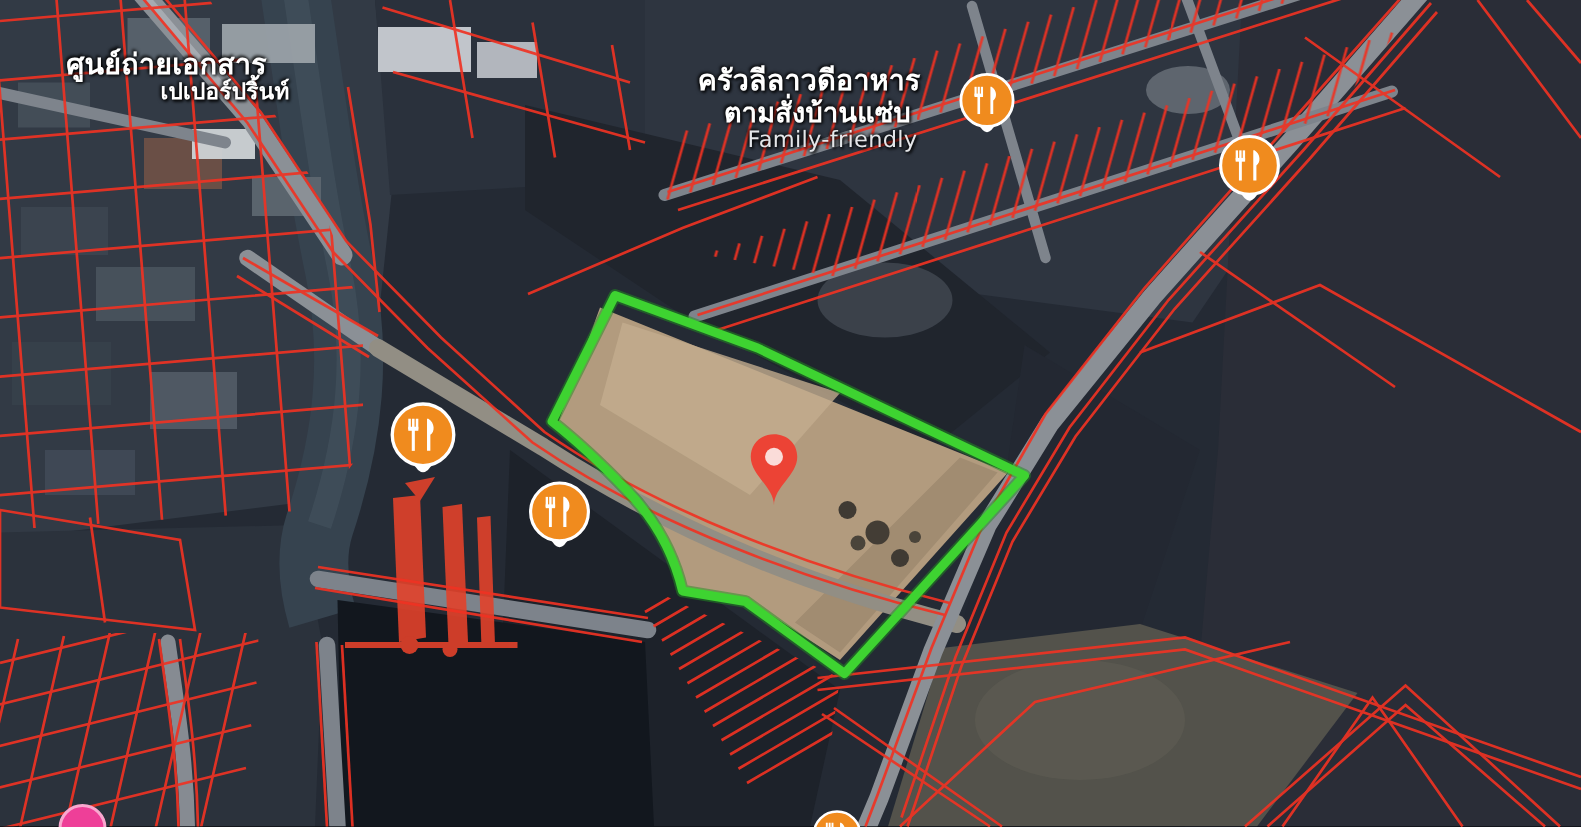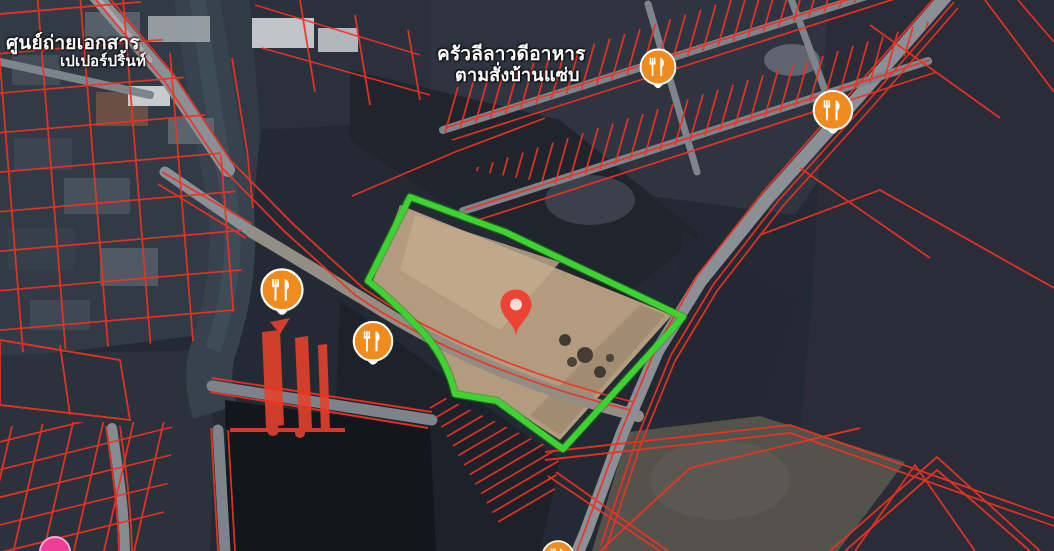--- a/index.html
+++ b/index.html
@@ -5,21 +5,21 @@
   html,body{margin:0;padding:0;background:#000;}
   .viewport{
     position:relative;width:1054px;height:551px;overflow:hidden;
     font-family:"DejaVu Sans","Liberation Sans",sans-serif;
     background:#242a34;
   }
   .viewport svg.base{position:absolute;left:0;top:0;}
   .layer{position:absolute;left:0;top:0;width:100%;height:100%;pointer-events:none;}
   .marker{position:absolute;}
   .poi-line{
-    position:absolute;color:#fff;font-weight:bold;
+    position:absolute;color:#fff;font-weight:bold;text-align:center;
     text-shadow:0 0 3px rgba(0,0,0,.95),1px 1px 2px rgba(0,0,0,.9),-1px -1px 2px rgba(0,0,0,.7);
     letter-spacing:.2px;white-space:nowrap;
   }
   .poi-sub{color:#e4e6e9;font-weight:400;}
 </style>
 </head>
 <body>
 
 <div class="viewport">
 
@@ -253,13 +253,14 @@
           <circle cx="18" cy="16.5" r="6" fill="#fadcd9"></circle>
         </svg></div>
       <div class="marker" style="left: 39px; top: 536px; width: 32px; height: 32px; border-radius: 50%; background: rgb(238, 63, 152); border: 2px solid rgb(249, 168, 207); box-sizing: border-box; pointer-events: auto;"></div>
     </div>
 
   <div class="poi-line" style="left:6px;top:27px;width:210px;font-size:19px;">ศูนย์ถ่ายเอกสาร</div>
   <div class="poi-line" style="left:60px;top:49px;width:180px;font-size:15px;">เปเปอร์ปริ้นท์</div>
 
   <div class="poi-line" style="left:437px;top:38px;width:205px;font-size:19px;">ครัวลีลาวดีอาหาร</div>
   <div class="poi-line" style="left:455px;top:60px;width:180px;font-size:18px;">ตามสั่งบ้านแซ่บ</div>
+  <div class="poi-line poi-sub" style="left:470px;top:84px;width:170px;font-size:15px;">Family-friendly</div>
 </div>
 
 </body></html>

